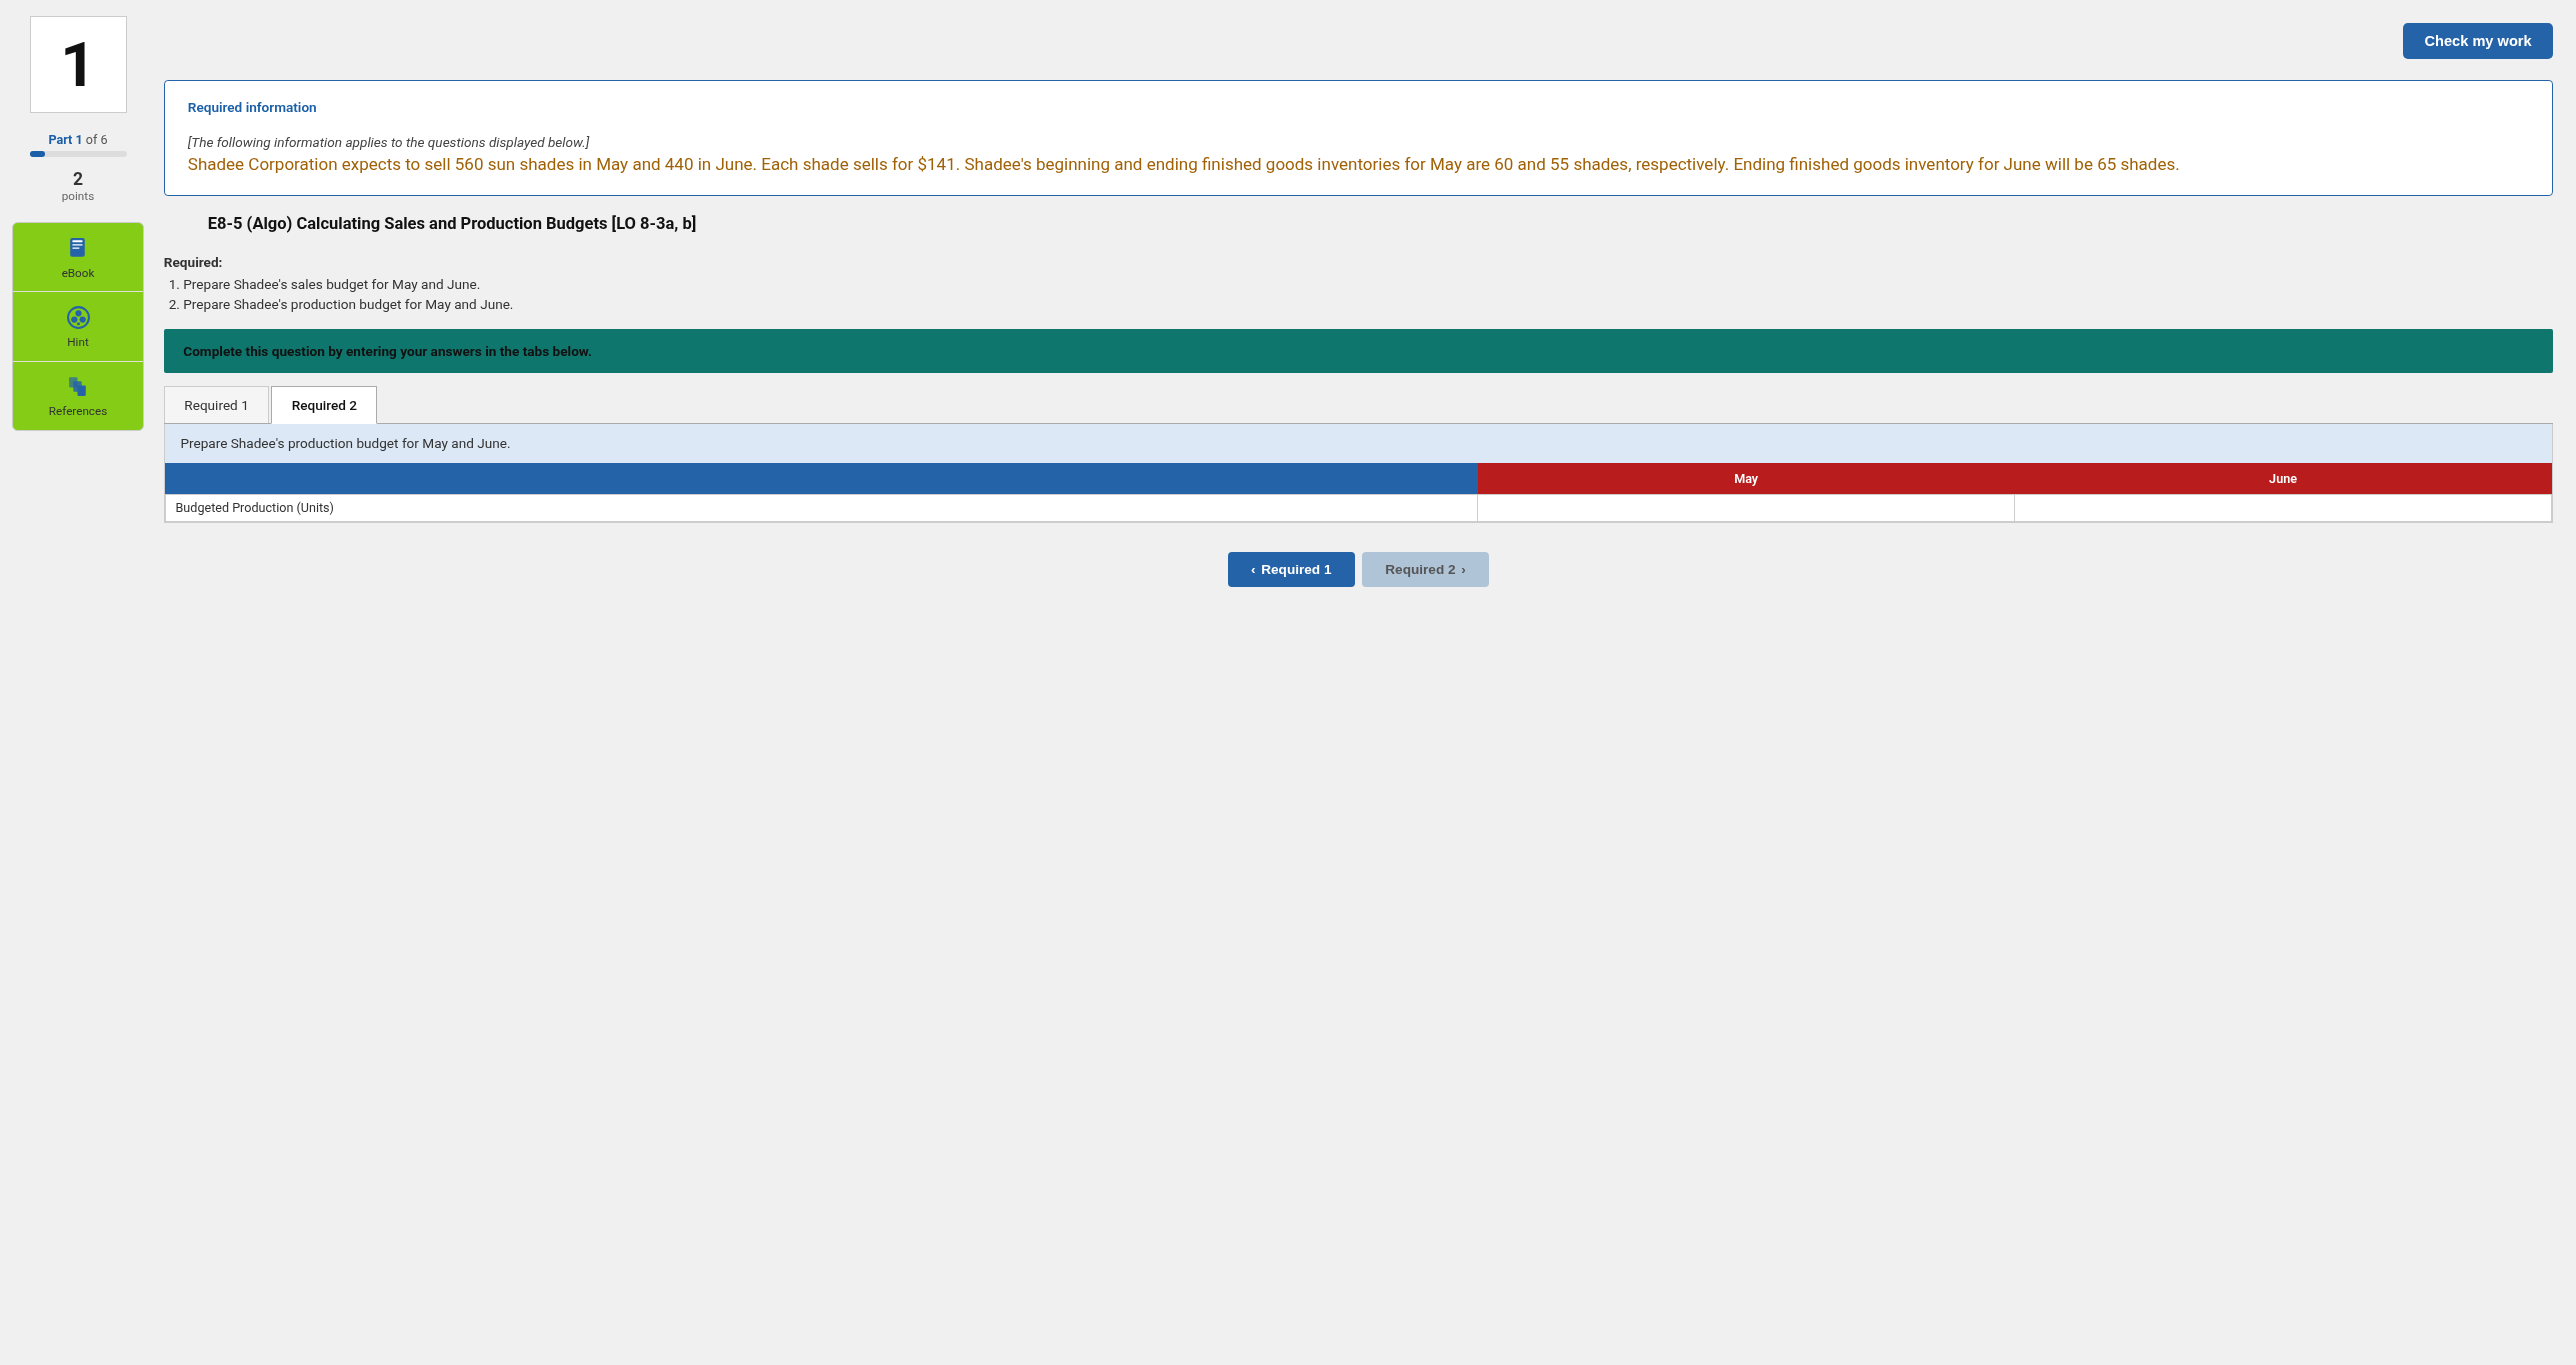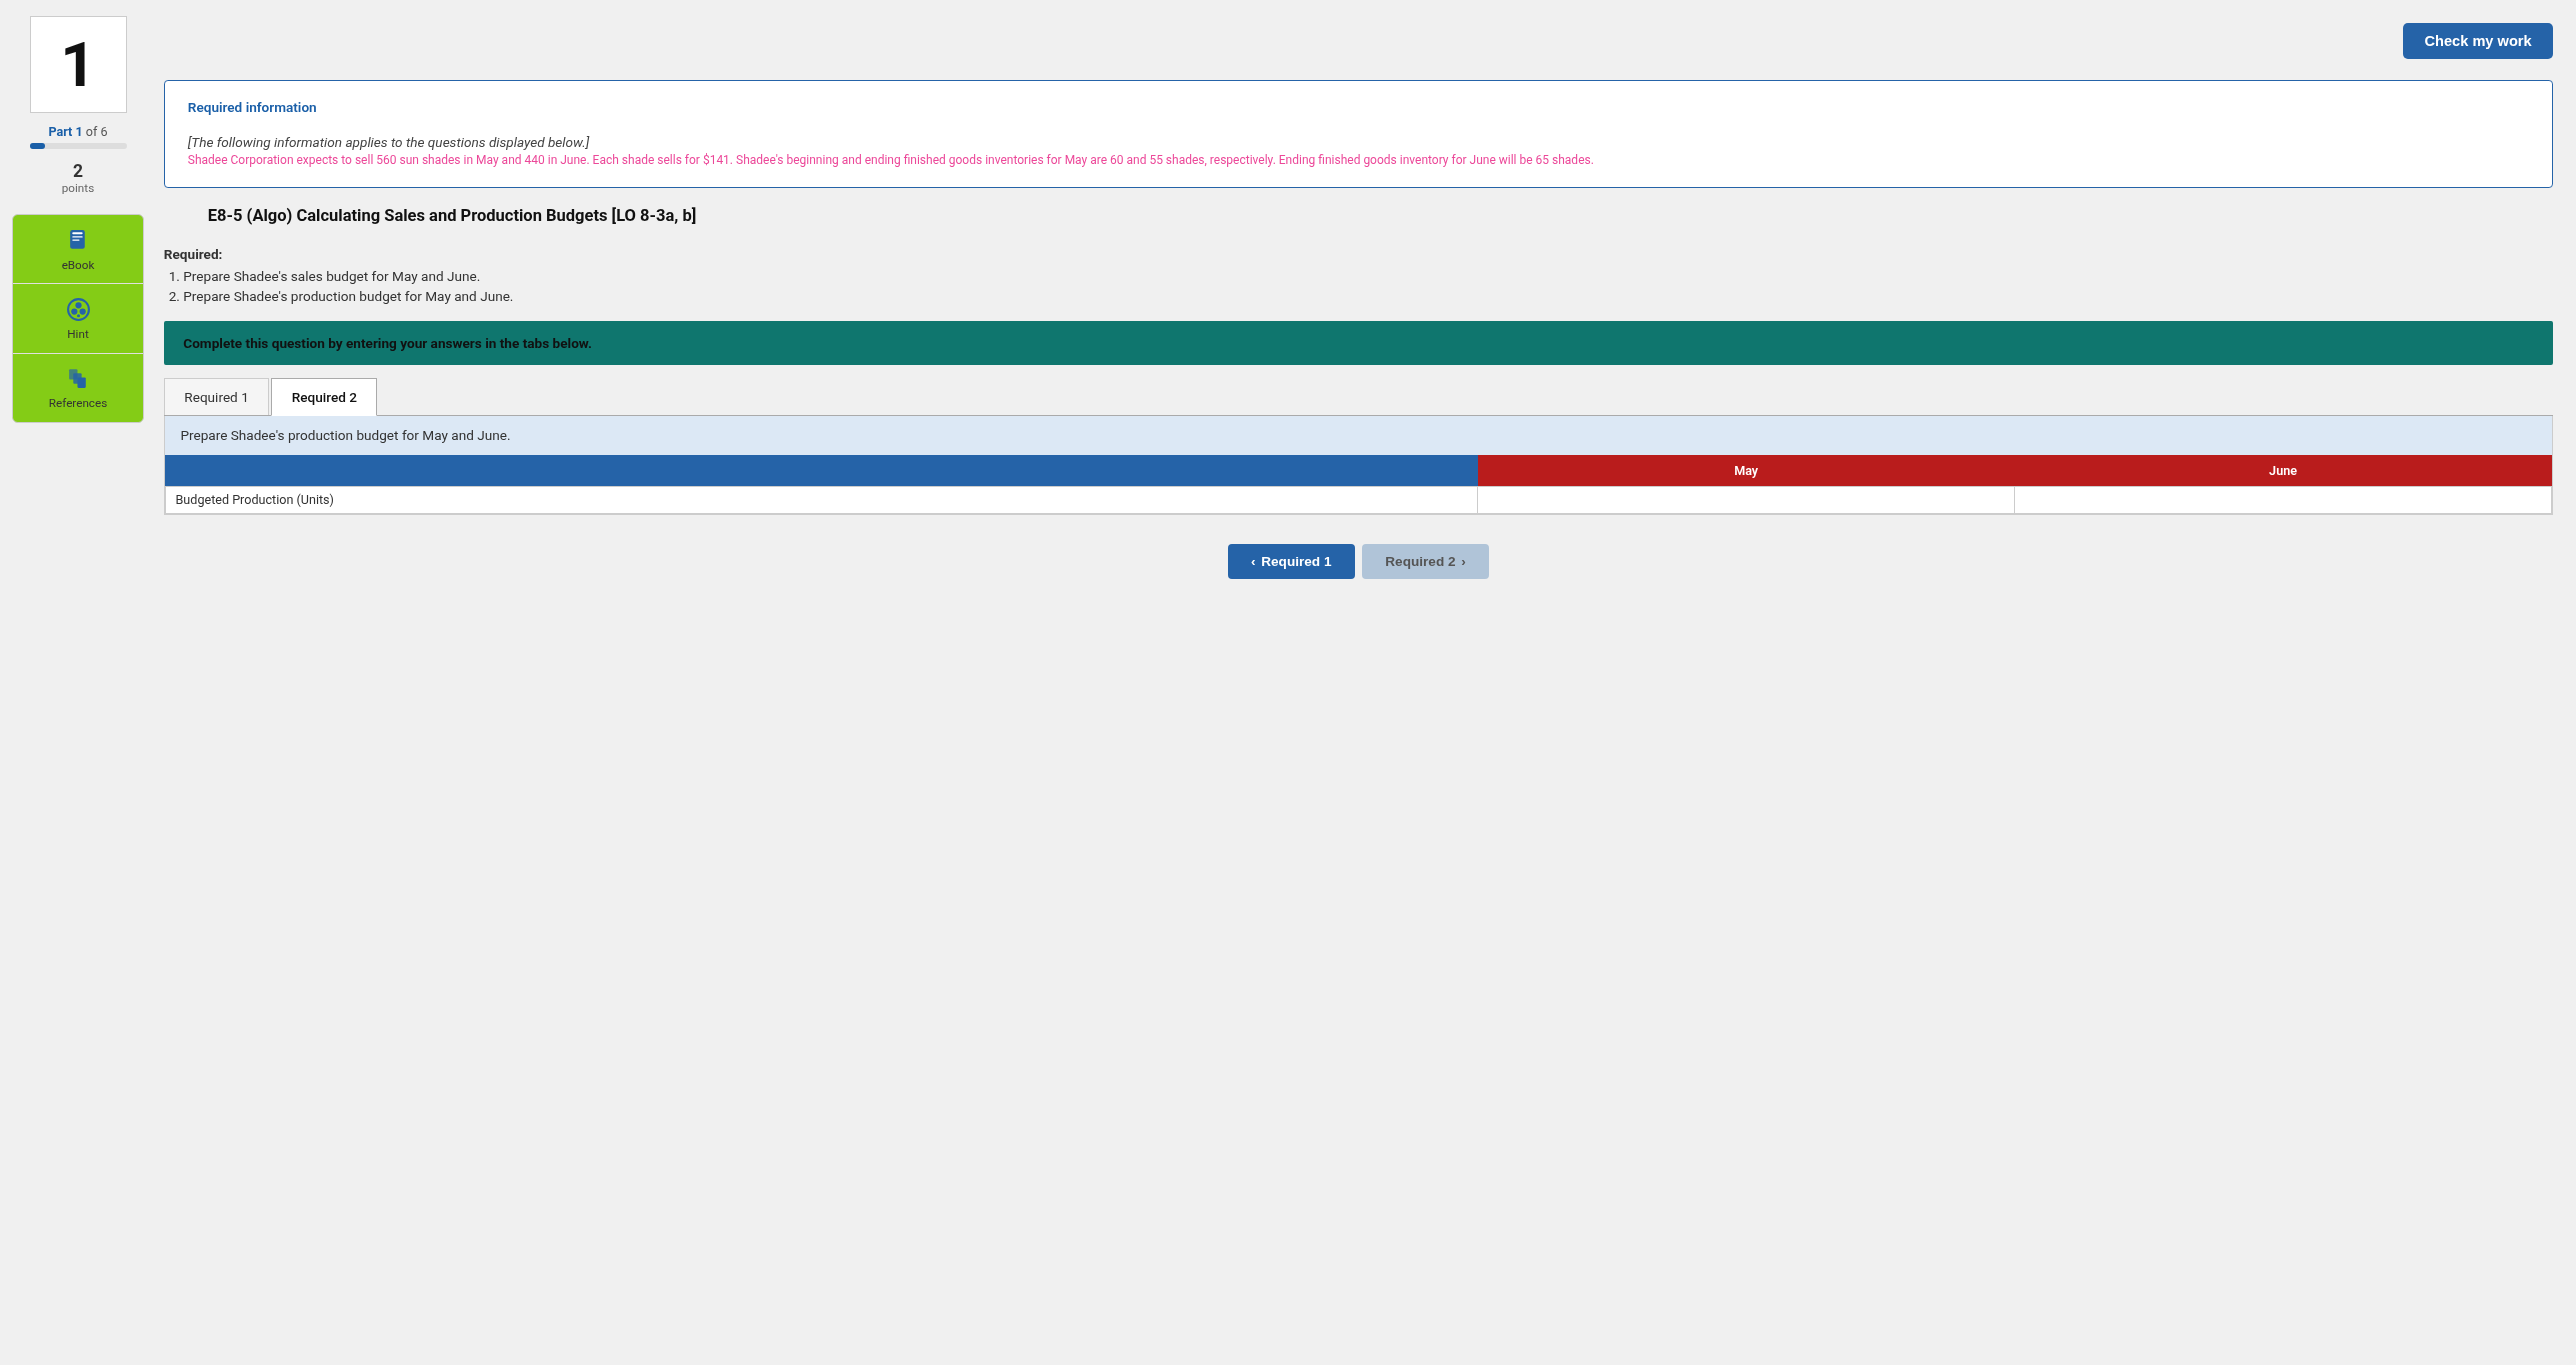--- a/index.html
+++ b/index.html
@@ -31,20 +31,21 @@
       background: white;
       display: flex;
       align-items: center;
       justify-content: center;
       font-size: 62px;
       font-weight: bold;
       color: #111;
     }
     .part-info {
       text-align: center;
+      margin-top: 8px;
     }
     .part-label {
       font-size: 12.6px;
       color: #555;
     }
     .part-label strong {
       color: #1a5fa8;
     }
     .progress-bar-container {
       width: 97px;
@@ -151,22 +152,22 @@
       margin-bottom: 7.8px;
       color: #111;
     }
     .required-info-italic {
       font-style: italic;
       color: #444;
       margin-bottom: 1px;
       font-size: 13.6px;
     }
     .required-info-body {
-      color: #ec4899;
-      font-size: 12px;
+      color: #a16207;
+      font-size: 17px;
       line-height: 1.6;
     }
     
     .exercise-title {
       font-size: 16.5px;
       font-weight: 700;
       color: #111;
       margin-top: 3.9px;
       padding-left: 44px;
     }

